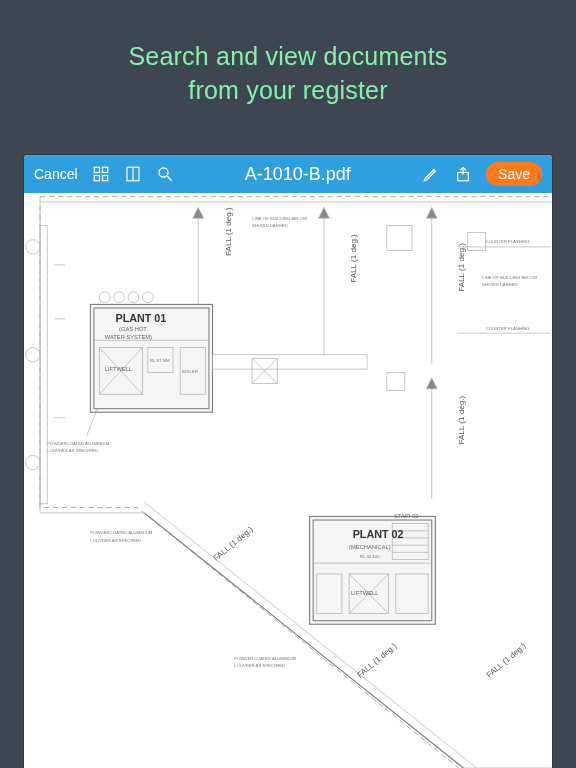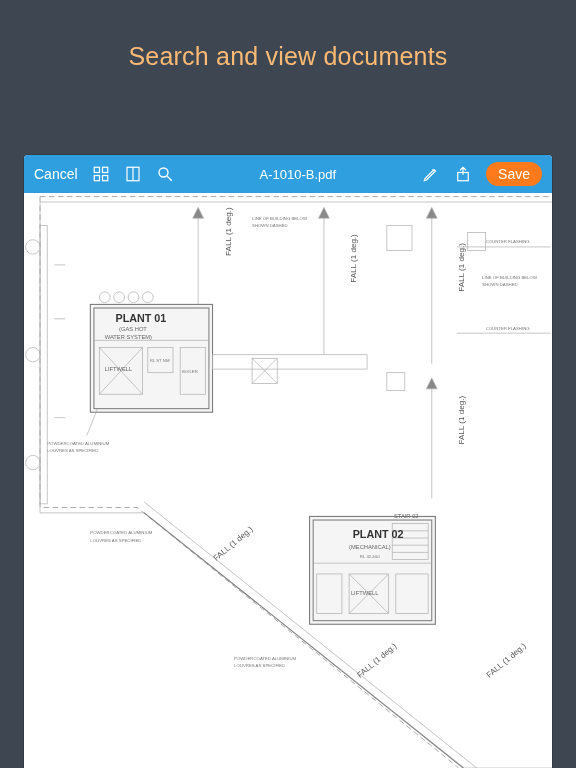--- a/index.html
+++ b/index.html
@@ -6,21 +6,21 @@
     body {
       width: 576px;
       height: 768px;
       background: #3d4651;
       font-family: -apple-system, BlinkMacSystemFont, "Segoe UI", sans-serif;
       overflow: hidden;
       position: relative;
     }
     .hero {
       text-align: center;
-      color: #fdba74;
+      color: #86efac;
       padding: 40px 40px 40px;
     }
     .hero h1 {
       font-weight: 400;
       font-size: 25px;
       line-height: 1.35;
       letter-spacing: 0.2px;
     }
     .device {
       position: absolute;
@@ -37,21 +37,21 @@
       height: 38px;
       background: #2f9fe0;
       display: flex;
       align-items: center;
       gap: 14px;
       padding: 0 10px;
       color: #ffffff;
       font-size: 14px;
     }
     .toolbar .btn { display:flex; align-items:center; cursor:pointer; }
-    .toolbar .title { flex:1; text-align:center; font-size:13px; }
+    .toolbar .title { flex:1; text-align:center; font-size:18px; }
     .toolbar .save {
       background: #ff7a1a;
       border-radius: 12px;
       padding: 4px 12px;
       font-size: 14px;
     }
     .icon { width:18px; height:18px; display:block; }
     .canvas {
       position: absolute;
       top: 38px; left:0; right:0; bottom:0;
@@ -68,20 +68,21 @@
     .bp-label-big { font-family: Arial, sans-serif; font-size:6px; fill:#333; font-weight:bold; }
     .bp-label-sm  { font-family: Arial, sans-serif; font-size:3.2px; fill:#666; }
     .bp-tiny      { font-family: Arial, sans-serif; font-size:2.4px; fill:#777; }
   </style>
 </head>
 <body>
 
 <div class="hero">
   <h1>
     <span>Search and view documents</span><br>
+    <span>from your register</span>
   </h1>
 </div>
 
 <div class="device">
 
   <div class="toolbar">
     <div class="btn">
       <span>Cancel</span>
     </div>
     <div class="btn">

